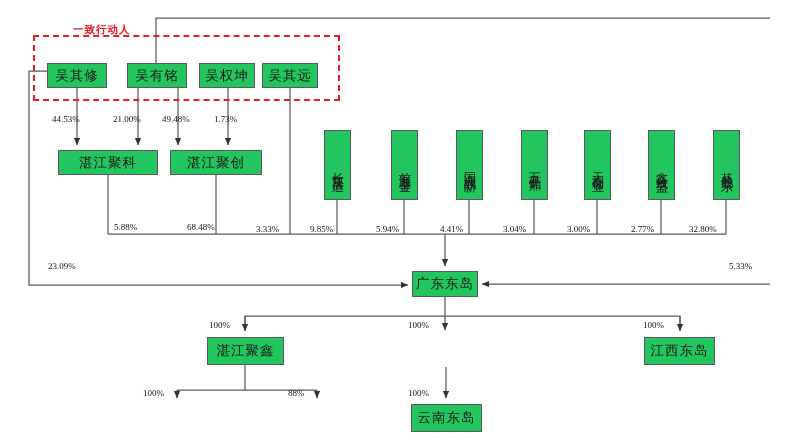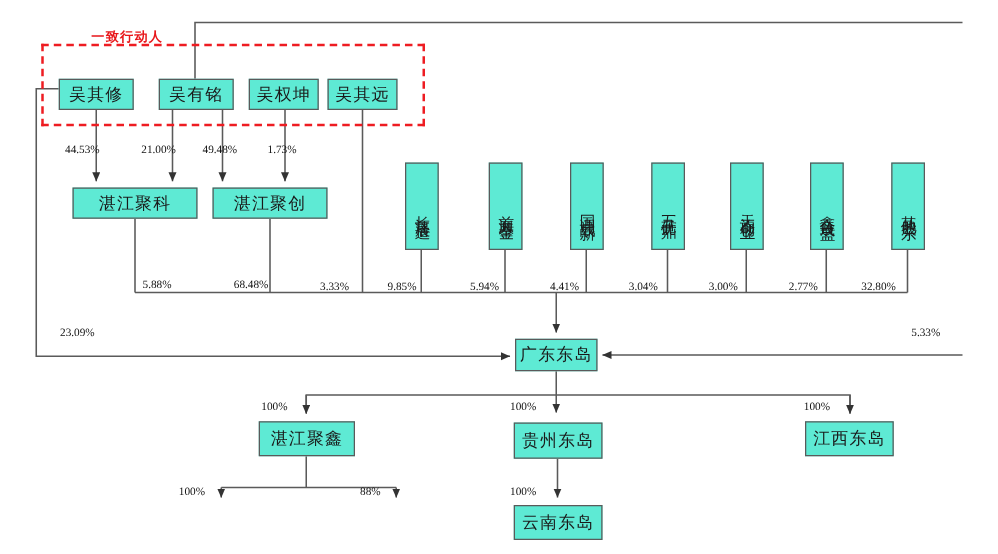--- a/index.html
+++ b/index.html
@@ -1,19 +1,19 @@
 <!DOCTYPE html>
 <html><head>
 <meta charset="utf-8">
 <style>
   html,body{margin:0;padding:0;background:#ffffff;}
   body{font-family:"Liberation Serif","DejaVu Serif",serif;}
   #canvas{position:relative;width:770px;height:443px;background:#ffffff;overflow:hidden;}
   svg{position:absolute;left:0;top:0;width:798px;height:443px;}
-  .node-box{position:absolute;box-sizing:border-box;border:1.4px solid #5a5a5a;background:#5eead4;
+  .node-box{position:absolute;box-sizing:border-box;border:1.4px solid #5a5a5a;background:#22c55e;
             display:flex;align-items:center;justify-content:center;color:#1a1a1a;}
   .node-box.horiz{font-size:13.5px;letter-spacing:1px;}
   .node-box.vert{writing-mode:vertical-rl;text-orientation:upright;font-size:12.5px;
                  letter-spacing:2.5px;padding-top:3px;}
   .pct{position:absolute;font-size:9px;color:#111;white-space:nowrap;
        font-family:"Liberation Serif","DejaVu Serif",serif;}
   .group-label{position:absolute;color:#e8161a;font-size:10.5px;font-weight:bold;
                letter-spacing:1px;white-space:nowrap;}
   .dash-box{position:absolute;box-sizing:border-box;border:2px dashed #ee1c22;background:transparent;}
 </style>
@@ -116,23 +116,20 @@
     <span>其他股东</span>
   </div>
 
   <div class="node-box horiz" style="left:412px;top:271px;width:66px;height:26px;">
     <span>广东东岛</span>
   </div>
 
   <div class="node-box horiz" style="left:207px;top:337px;width:77px;height:28px;">
     <span>湛江聚鑫</span>
   </div>
-  <div class="node-box horiz" style="left:411px;top:338px;width:71px;height:29px;">
-    <span>贵州东岛</span>
-  </div>
   <div class="node-box horiz" style="left:644px;top:337px;width:71px;height:28px;">
     <span>江西东岛</span>
   </div>
 
   <div class="node-box horiz" style="left:281px;top:404px;width:71px;height:28px;margin-top:41px;">
     <span>永久硅碳</span>
   </div>
   <div class="node-box horiz" style="left:411px;top:404px;width:71px;height:28px;">
     <span>云南东岛</span>
   </div>

